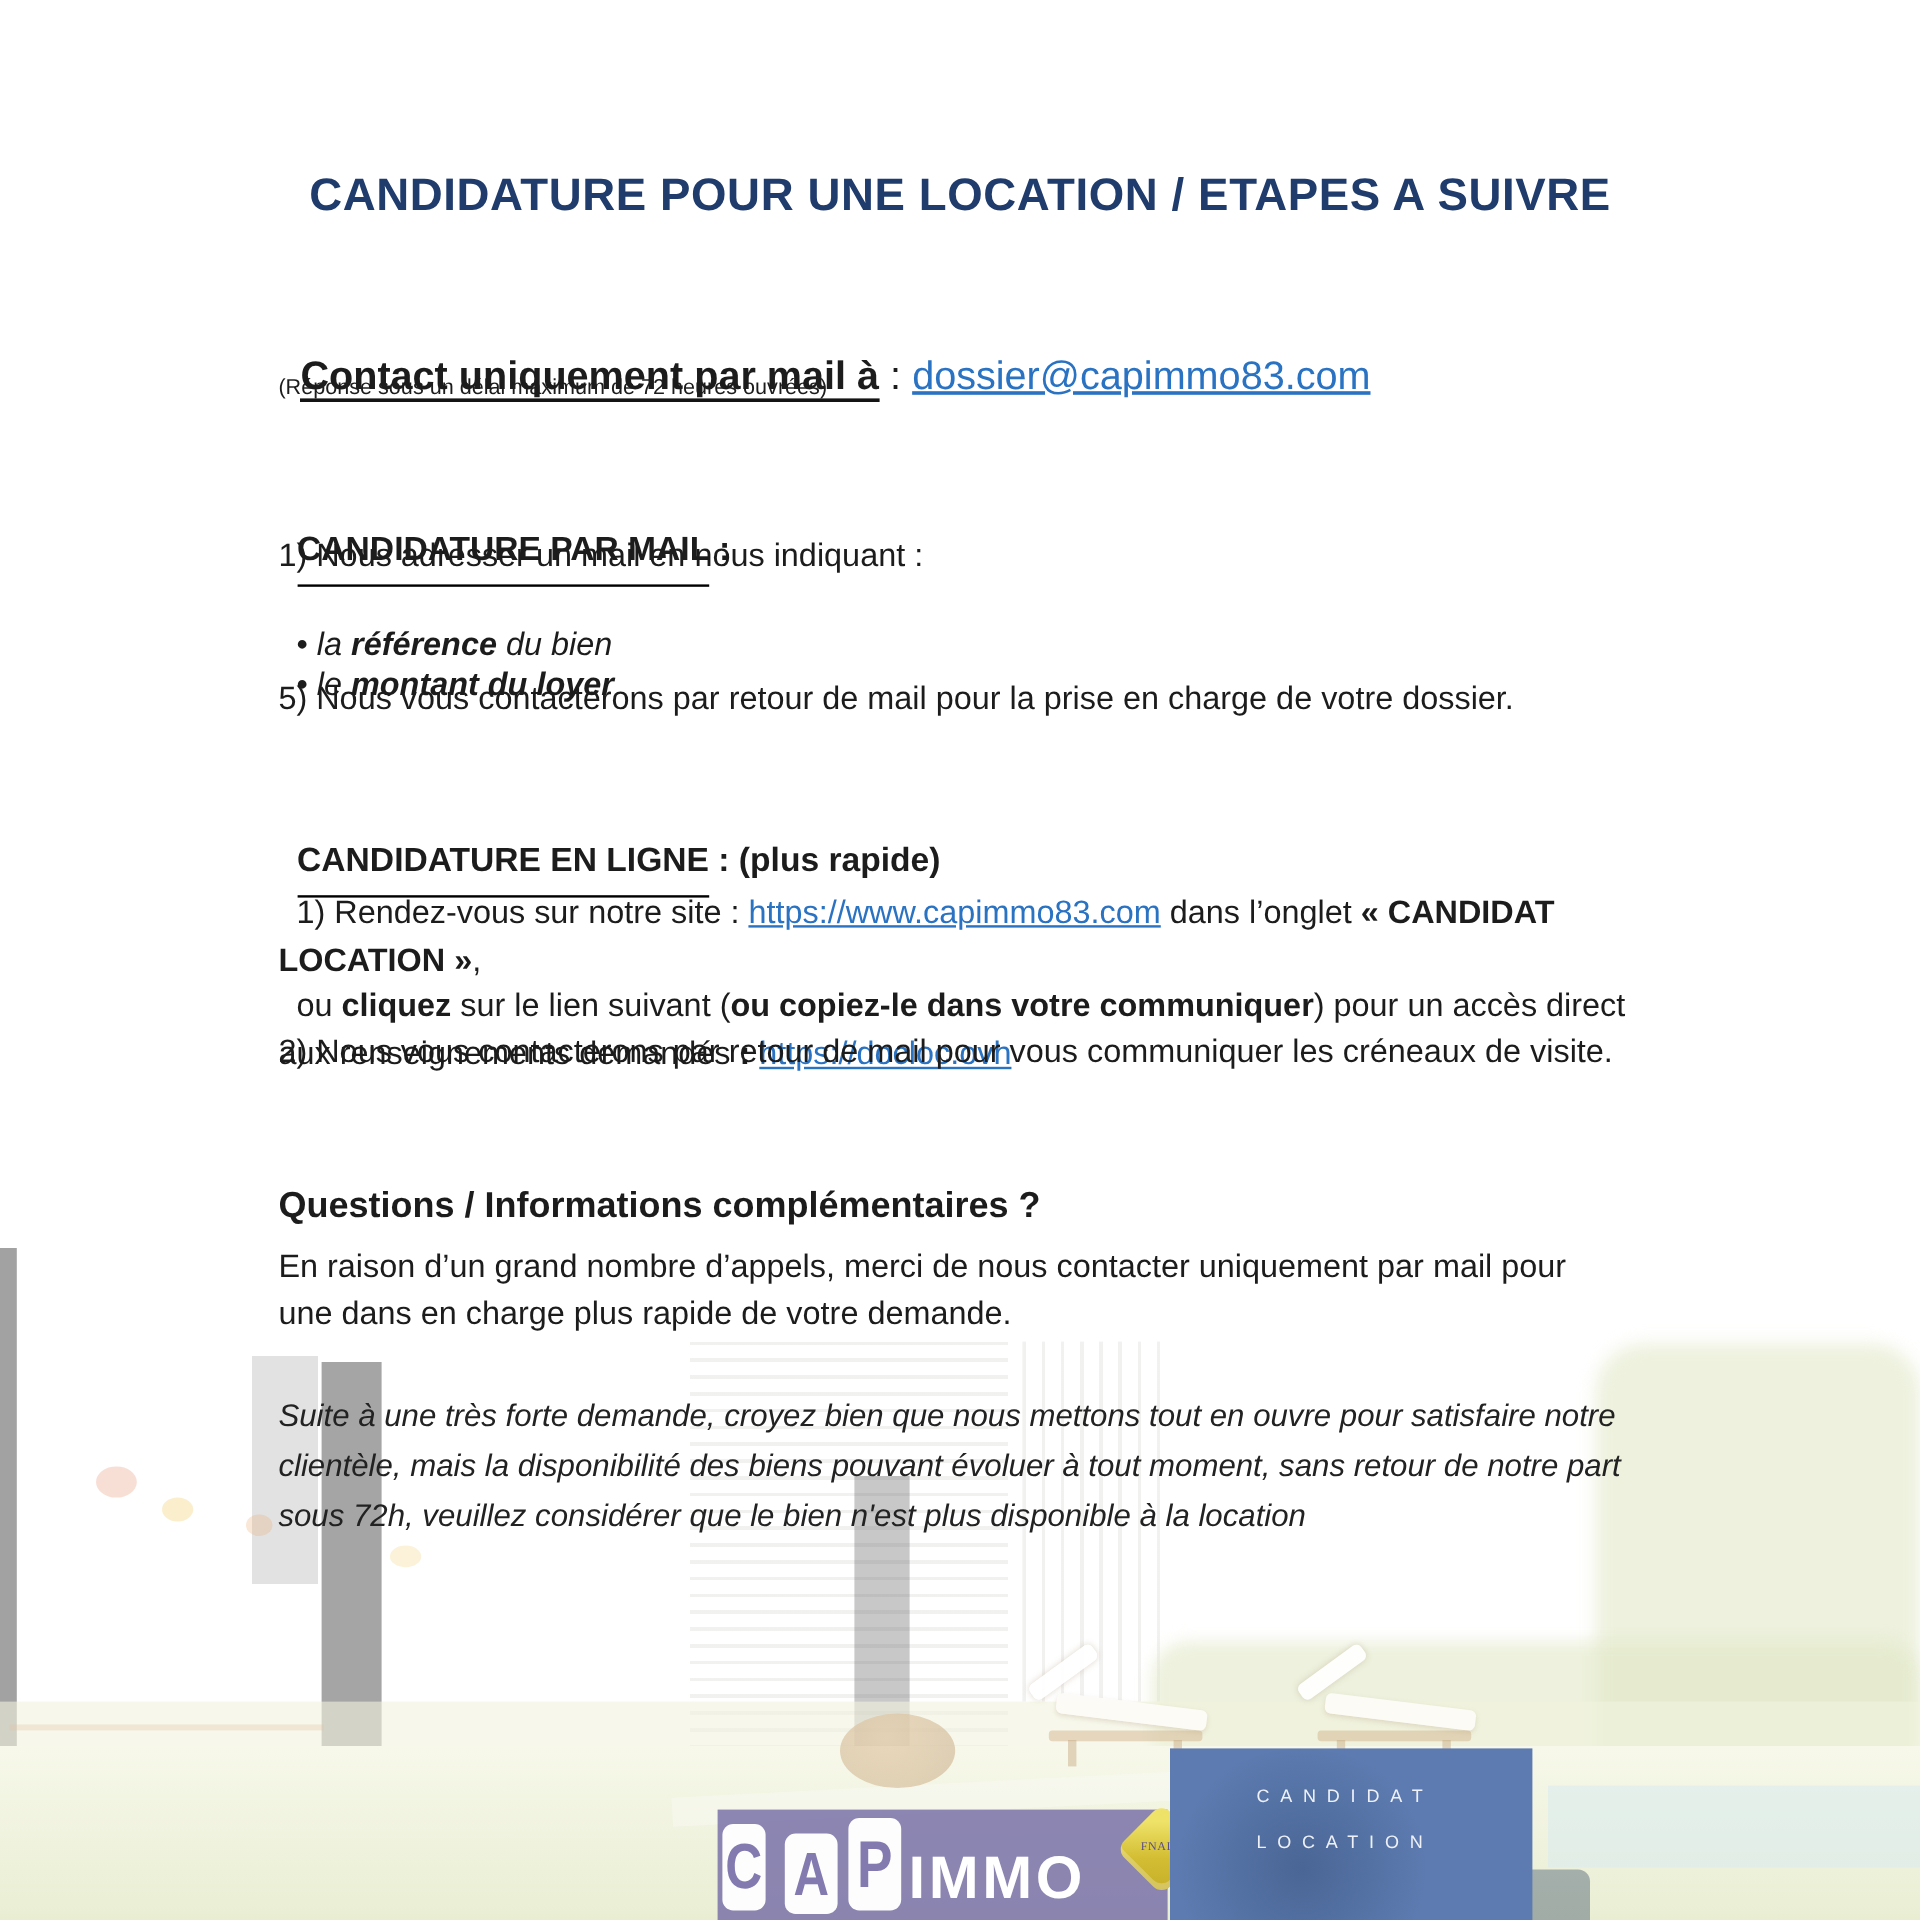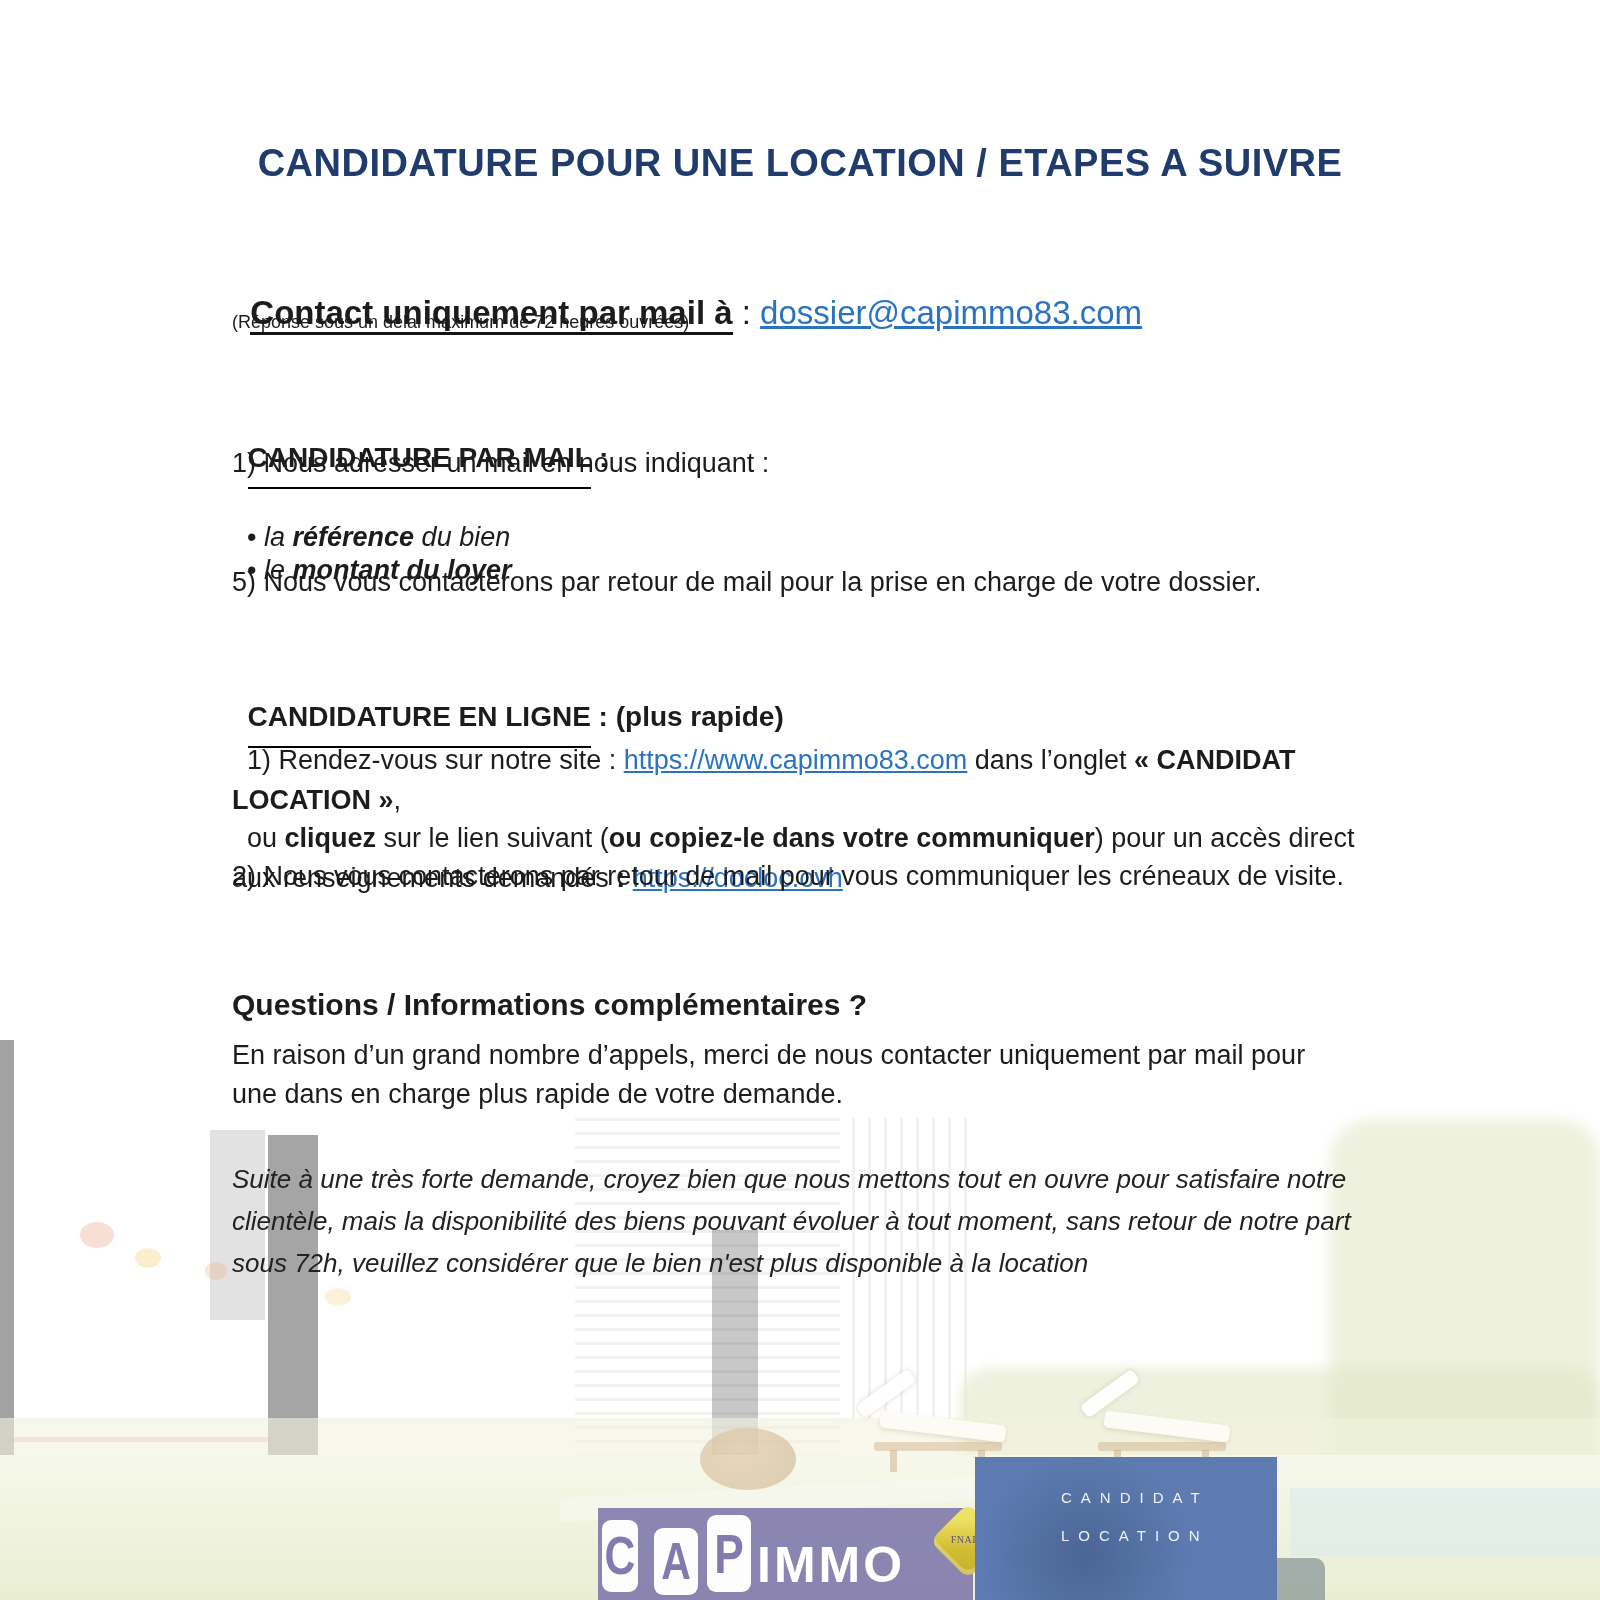--- a/index.html
+++ b/index.html
@@ -87,21 +87,21 @@
   .lbox span{transform:scale(.82,1.02);}
   .immo{left:757px;top:1536px;font-size:50px;font-weight:800;color:#ffffff;letter-spacing:3px;}
   .diamond{left:941px;top:1514px;width:54px;height:54px;transform:rotate(45deg);border-radius:10px;
     background:linear-gradient(135deg,#eee268 20%,#d3bd33 60%,#c4ae28);
     box-shadow:inset -4px -4px 0 rgba(255,255,255,.25);}
   .diamond-label{left:941px;top:1534px;width:54px;text-align:center;font-size:10px;
     color:#5d4f86;font-family:"Liberation Serif","DejaVu Serif",serif;letter-spacing:.5px;}
   .badge{left:975px;top:1457px;width:302px;height:143px;background:#5d7bb0;overflow:hidden;}
   .badge .tex1{left:-30px;top:-40px;width:220px;height:200px;border-radius:50%;
     background:radial-gradient(circle,rgba(58,84,128,.55),rgba(58,84,128,0) 70%);}
-  .badge-line{left:72px;color:#eef2f8;font-size:15px;letter-spacing:9px;font-weight:400;margin-left:14px;}
+  .badge-line{left:72px;color:#eef2f8;font-size:15px;letter-spacing:9px;font-weight:400;}
   .badge-l1{top:32px;}
   .badge-l2{top:70px;}
 </style>
 </head>
 <body>
 
 <div class="bg abs" style="left:0;top:0;width:1600px;height:1600px;">
   <div class="left-strip"></div>
   <div class="dark-box"></div>
   <div class="dark-post"></div>

